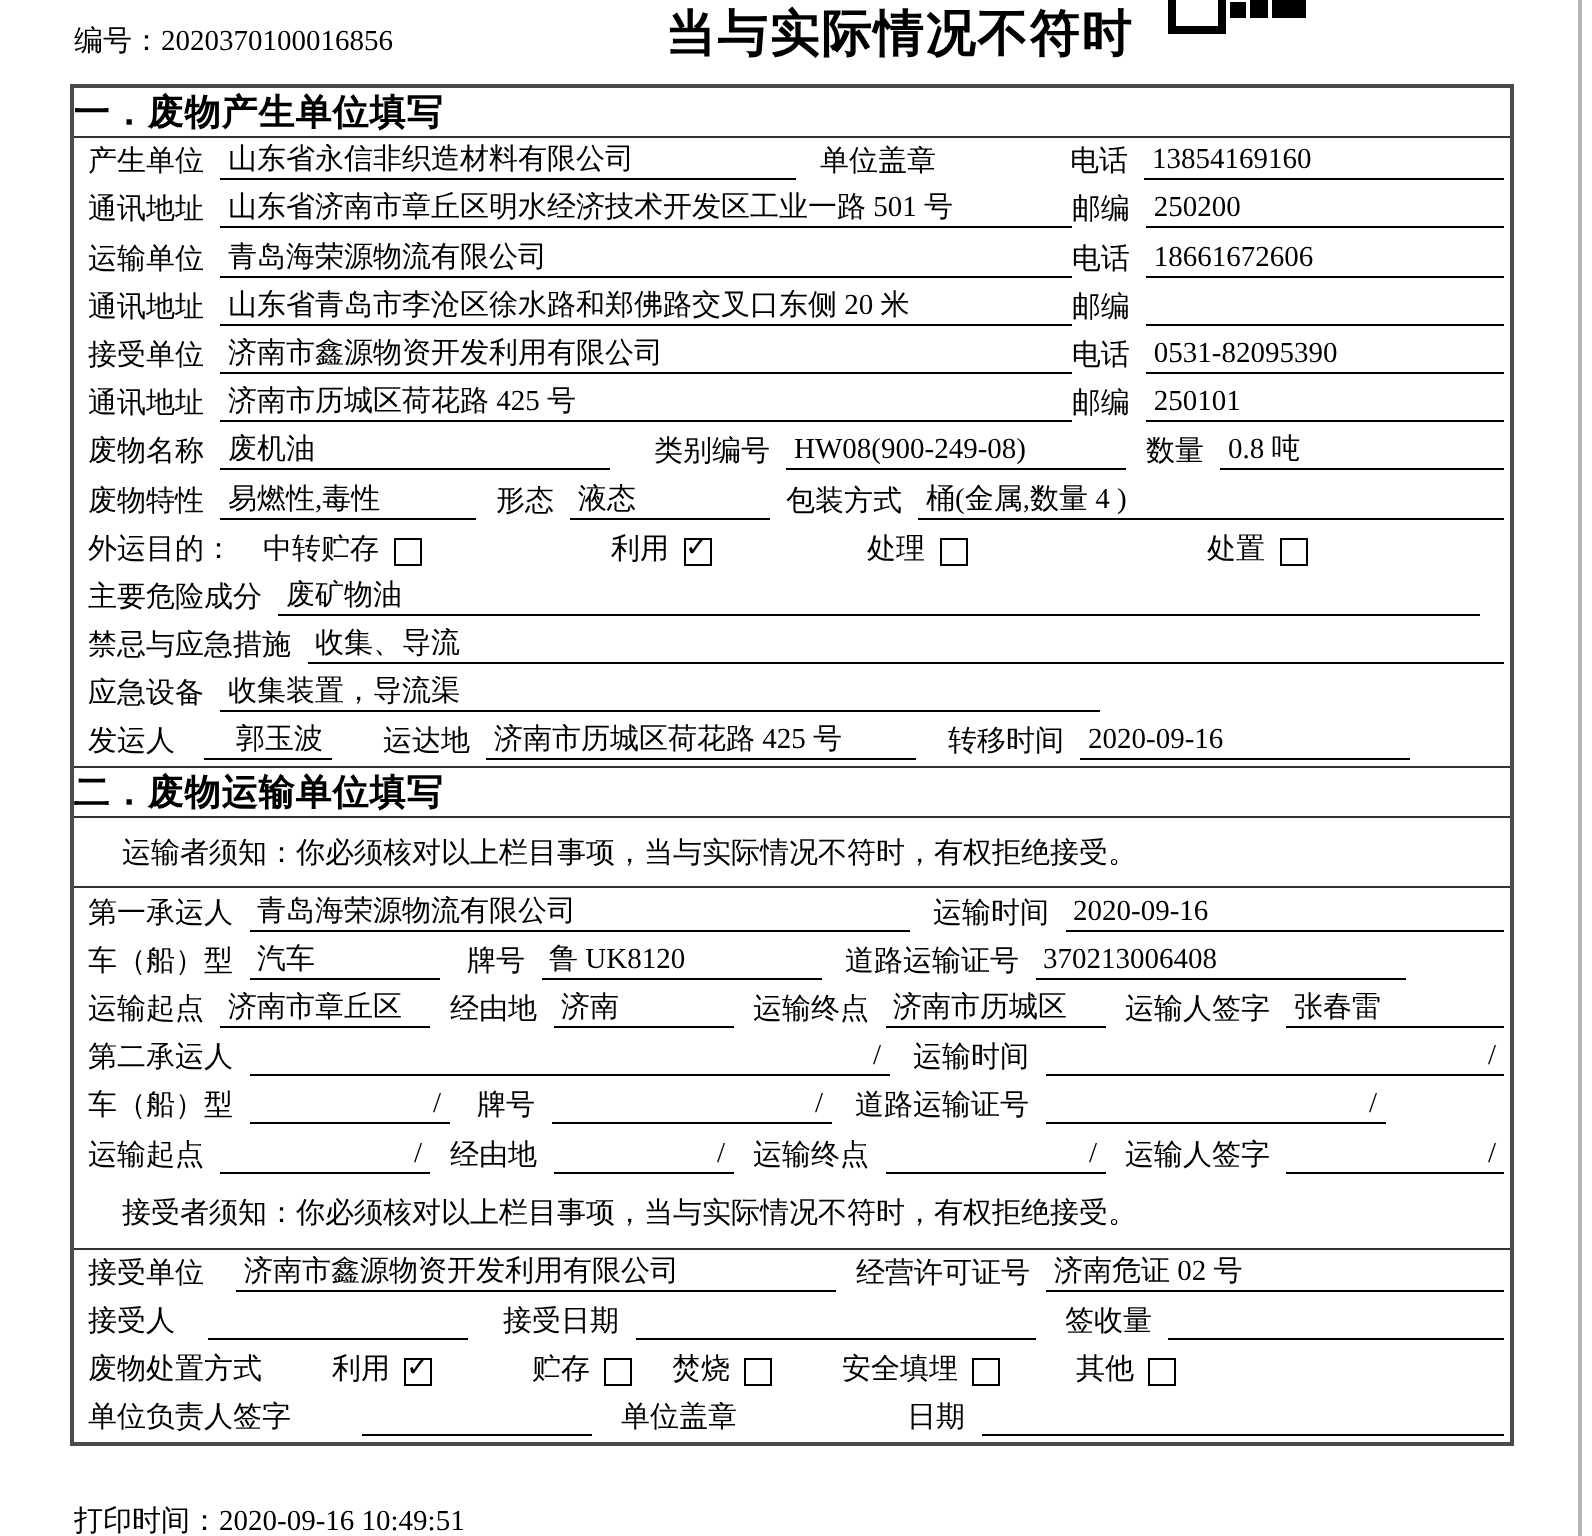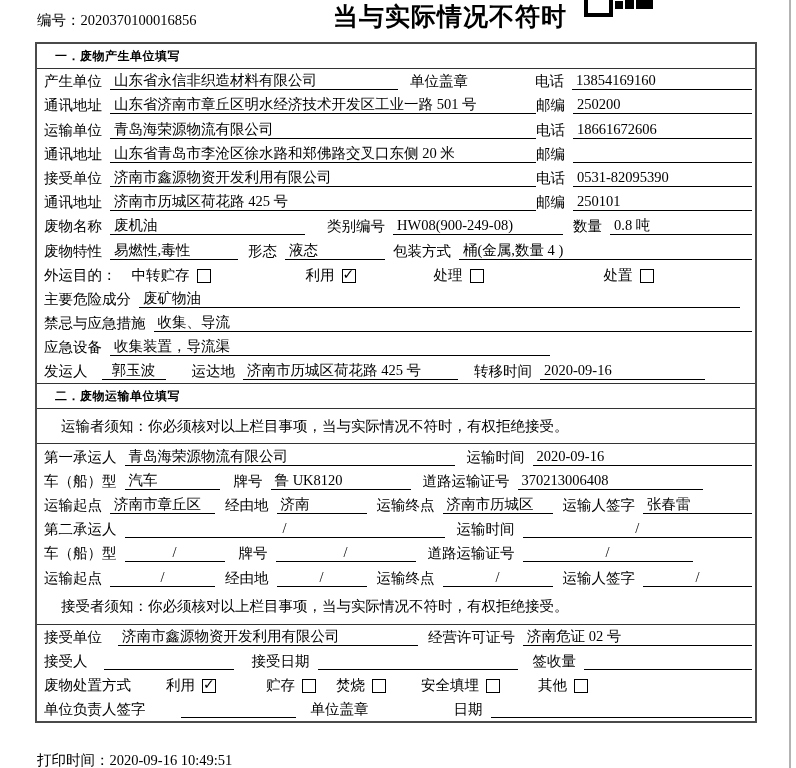--- a/index.html
+++ b/index.html
@@ -6,30 +6,30 @@
   .page{position:relative;width:796px;height:768px;background:#ffffff;overflow:hidden;
         font-family:"Liberation Serif","DejaVu Serif",serif;font-size:14.5px;color:#000;}
   .serial{position:absolute;left:37px;top:11px;white-space:nowrap;}
   .doc-title{position:absolute;left:333px;top:0px;font-size:25px;font-weight:bold;letter-spacing:1px;
         font-family:"Liberation Sans","DejaVu Sans",sans-serif;}
   .qr{position:absolute;left:584px;top:0;width:74px;height:12px;}
   .qr .qa{position:absolute;left:0;top:-11px;width:21px;height:20px;border:4px solid #000;background:#fff;}
   .qr .qb{position:absolute;background:#000;}
   .edge-line{position:absolute;left:789px;top:0;width:2px;height:768px;background:#b3b3b3;}
   .box{position:absolute;left:35px;top:42px;width:718px;border:2px solid #4a4a4a;background:#fff;box-sizing:content-box;}
-  .sec-title{height:24px;display:flex;align-items:center;padding-left:18px;font-weight:bold;
-        font-size:12px;border-bottom:1.5px solid #333;
+  .sec-title{height:24px;display:flex;align-items:center;padding-left:0;font-weight:bold;
+        font-size:18px;border-bottom:1.5px solid #333;
         font-family:"Liberation Sans","DejaVu Sans",sans-serif;letter-spacing:.5px;}
   .sec-title.bt{border-top:1.5px solid #333;}
   .notice{height:34px;display:flex;align-items:center;padding-left:24px;border-bottom:1px solid #333;}
   .row{height:24.2px;display:flex;align-items:flex-end;padding:0 3px 3px 7px;box-sizing:border-box;}
   .lbl{white-space:nowrap;line-height:17px;}
   .ul{border-bottom:1px solid #000;line-height:17px;padding:0 4px;margin-left:8px;
       white-space:nowrap;overflow:hidden;box-sizing:border-box;min-height:17px;}
-  .ul.c{text-align:center;}
+  .ul.c{text-align:right;}
   .fill{flex:1;}
   .ml-auto{margin-left:auto;}
   .cbi{display:flex;align-items:flex-end;line-height:17px;}
   .cb{display:inline-block;width:12px;height:12px;border:1.5px solid #000;margin-left:7px;
       position:relative;top:-1px;box-sizing:content-box;}
   .cb.checked::after{content:"\2713";position:absolute;left:0px;top:-4px;font-size:14px;font-weight:bold;
       font-family:"DejaVu Sans",sans-serif;}
   .footer{position:absolute;left:37px;top:751px;white-space:nowrap;}
 </style>
 </head>

